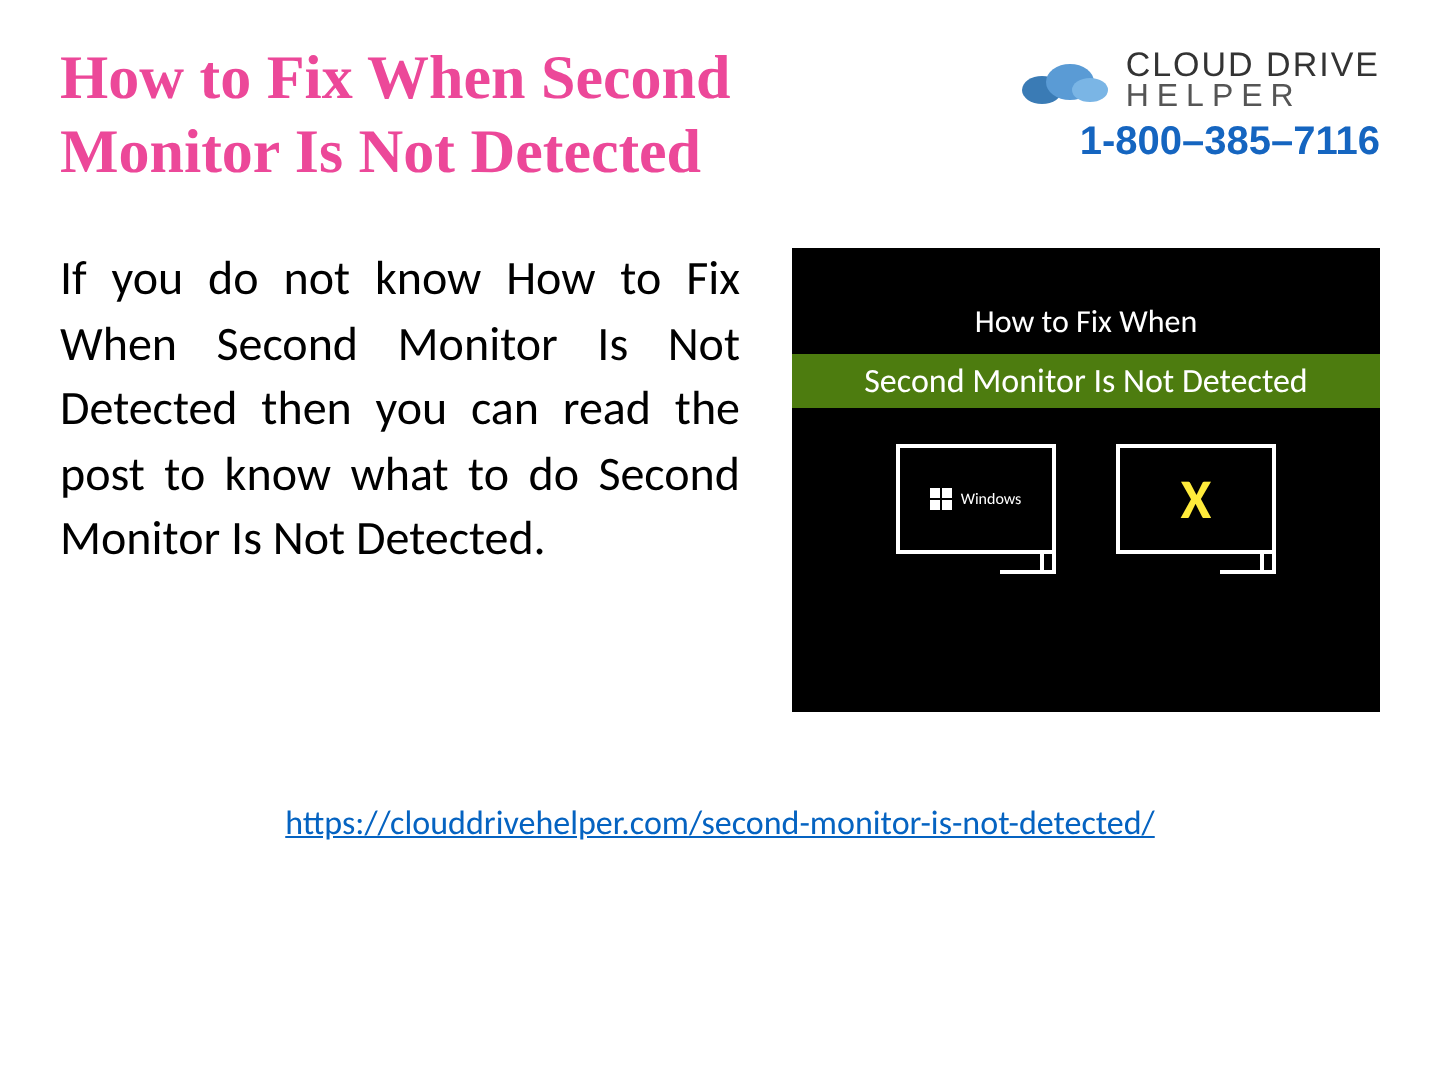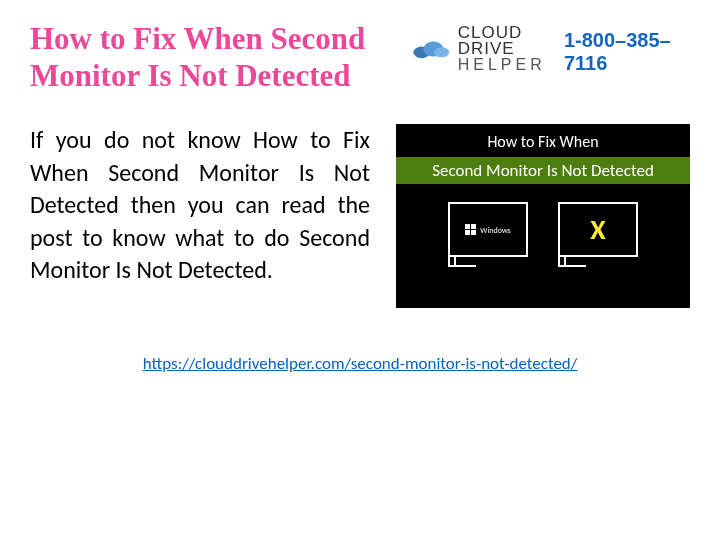--- a/index.html
+++ b/index.html
@@ -22,21 +22,22 @@
     align-items: flex-start;
   }
   .title {
     font-size: 31px;
     color: #ec4899;
     line-height: 1.2;
     max-width: 380px;
   }
   .logo-block {
     display: flex;
-    align-items: flex-start;
+    flex-direction: column;
+    align-items: flex-end;
     margin-top: 5px;
   }
   .logo {
     display: flex;
     align-items: center;
     gap: 6px;
   }
   .cloud-icon {
     width: 50px;
     height: 28px;
@@ -68,47 +69,47 @@
     font-family: Calibri, Arial, sans-serif;
     font-size: 24px;
     color: #000;
     text-align: justify;
     max-width: 340px;
     line-height: 1.35;
   }
   .thumb {
     background: #000;
     width: 300px;
-    height: 184px;
+    height: 232px;
     color: #fff;
     font-family: Calibri, Arial, sans-serif;
     display: flex;
     flex-direction: column;
     align-items: center;
-    padding-top: 8px;
+    padding-top: 28px;
   }
   .thumb .line1 { font-size: 16px; }
   .thumb .line2 {
     font-size: 17px;
     font-weight: normal;
     background: #4d7c0f;
     width: 100%;
     text-align: center;
     padding: 3px 0;
     margin-top: 6px;
   }
   .monitors {
     display: flex;
     gap: 30px;
     margin-top: 18px;
   }
   .monitor {
     display: flex;
     flex-direction: column;
-    align-items: flex-start;
+    align-items: flex-end;
   }
   .screen {
     width: 80px;
     height: 55px;
     border: 2px solid #fff;
     display: flex;
     align-items: center;
     justify-content: center;
     font-size: 12px;
     gap: 4px;

